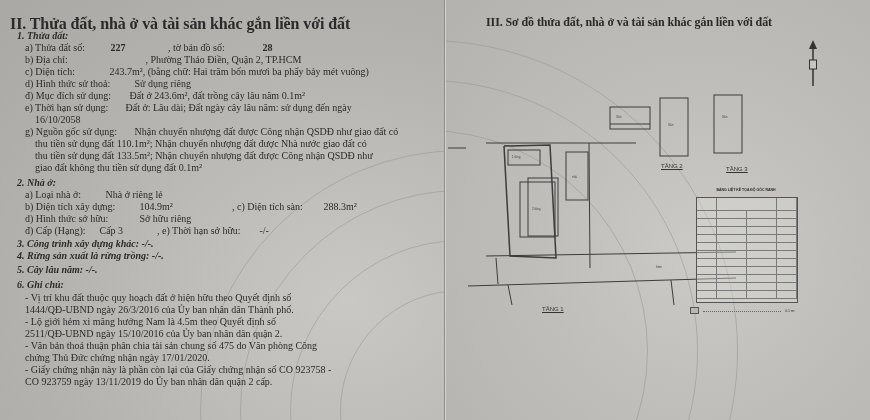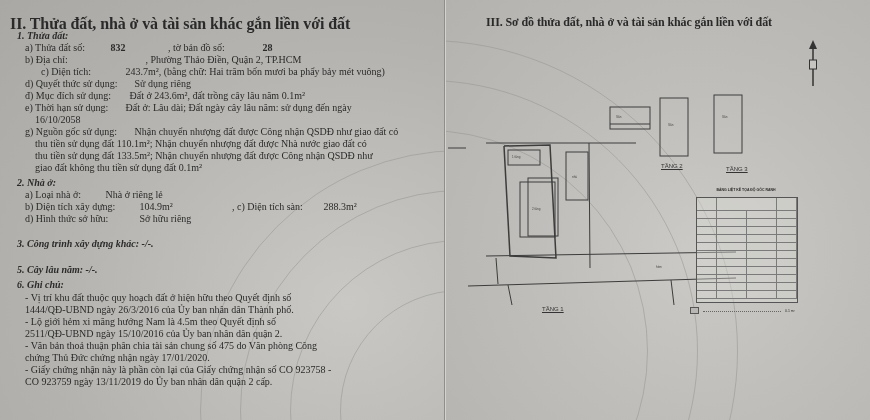--- a/index.html
+++ b/index.html
@@ -76,34 +76,34 @@
     <div class="arc" style="left:240px;top:190px;width:440px;height:440px;"></div>
     <div class="arc" style="left:290px;top:240px;width:340px;height:340px;"></div>
     <div class="arc" style="left:340px;top:290px;width:240px;height:240px;"></div>
 
     <div class="heading" style="left:10px;top:15px;">II. Thửa đất, nhà ở và tài sản khác gắn liền với đất</div>
 
     <div class="line sub" style="left:17px;top:30px;">1. Thửa đất:</div>
 
     <div class="line" style="left:25px;top:42px;">
       <span class="lbl" style="width:83px">a) Thửa đất số:</span>
-      <span class="val" style="width:55px;font-weight:bold">832</span>
+      <span class="val" style="width:55px;font-weight:bold">227</span>
       <span class="lbl" style="width:92px">, tờ bản đồ số:</span>
       <span class="val" style="font-weight:bold">28</span>
     </div>
     <div class="line" style="left:25px;top:54px;">
       <span class="lbl" style="width:118px">b) Địa chỉ:</span>
       <span class="val">, Phường Thảo Điền, Quận 2, TP.HCM</span>
     </div>
-    <div class="line" style="left:25px;top:66px;margin-left:16px;">
+    <div class="line" style="left:25px;top:66px;">
       <span class="lbl" style="width:82px">c) Diện tích:</span>
       <span class="val">243.7m², (bằng chữ: Hai trăm bốn mươi ba phẩy bảy mét vuông)</span>
     </div>
     <div class="line" style="left:25px;top:78px;">
-      <span class="lbl" style="width:107px">d) Quyết thức sử dụng:</span>
+      <span class="lbl" style="width:107px">d) Hình thức sử thoả:</span>
       <span class="val">Sử dụng riêng</span>
     </div>
     <div class="line" style="left:25px;top:90px;">
       <span class="lbl" style="width:102px">đ) Mục đích sử dụng:</span>
       <span class="val">Đất ở 243.6m², đất trồng cây lâu năm 0.1m²</span>
     </div>
     <div class="line" style="left:25px;top:102px;">
       <span class="lbl" style="width:98px">e) Thời hạn sử dụng:</span>
       <span class="val">Đất ở: Lâu dài; Đất ngày cây lâu năm: sử dụng đến ngày</span>
     </div>
@@ -125,22 +125,29 @@
     <div class="line" style="left:25px;top:201px;">
       <span class="lbl" style="width:112px">b) Diện tích xây dựng:</span>
       <span class="val" style="width:90px">104.9m²</span>
       <span class="lbl" style="width:89px">, c) Diện tích sàn:</span>
       <span class="val">288.3m²</span>
     </div>
     <div class="line" style="left:25px;top:213px;">
       <span class="lbl" style="width:112px">d) Hình thức sở hữu:</span>
       <span class="val">Sở hữu riêng</span>
     </div>
+    <div class="line" style="left:25px;top:225px;">
+      <span class="lbl" style="width:72px">đ) Cấp (Hạng):</span>
+      <span class="val" style="width:55px">Cấp 3</span>
+      <span class="lbl" style="width:100px">, e) Thời hạn sở hữu:</span>
+      <span class="val">-/-</span>
+    </div>
 
     <div class="line sub" style="left:17px;top:238px;">3. Công trình xây dựng khác: -/-.</div>
+    <div class="line sub" style="left:17px;top:250px;">4. Rừng sản xuất là rừng trồng: -/-.</div>
     <div class="line sub" style="left:17px;top:264px;">5. Cây lâu năm: -/-.</div>
 
     <div class="line sub" style="left:17px;top:279px;">6. Ghi chú:</div>
     <div class="line" style="left:25px;top:292px;">-   Vị trí khu đất thuộc quy hoạch đất ở hiện hữu theo Quyết định số</div>
     <div class="line" style="left:25px;top:304px;">1444/QĐ-UBND ngày 26/3/2016 của Ủy ban nhân dân Thành phố.</div>
     <div class="line" style="left:25px;top:316px;">-   Lộ giới hẻm xi măng hướng Nam là 4.5m theo Quyết định số</div>
     <div class="line" style="left:25px;top:328px;">2511/QĐ-UBND ngày 15/10/2016 của Ủy ban nhân dân quận 2.</div>
     <div class="line" style="left:25px;top:340px;">-   Văn bản thoả thuận phân chia tài sản chung số 475 do Văn phòng Công</div>
     <div class="line" style="left:25px;top:352px;">chứng Thủ Đức chứng nhận ngày 17/01/2020.</div>
     <div class="line" style="left:25px;top:364px;">-   Giấy chứng nhận này là phần còn lại của Giấy chứng nhận số CO 923758 -</div>

